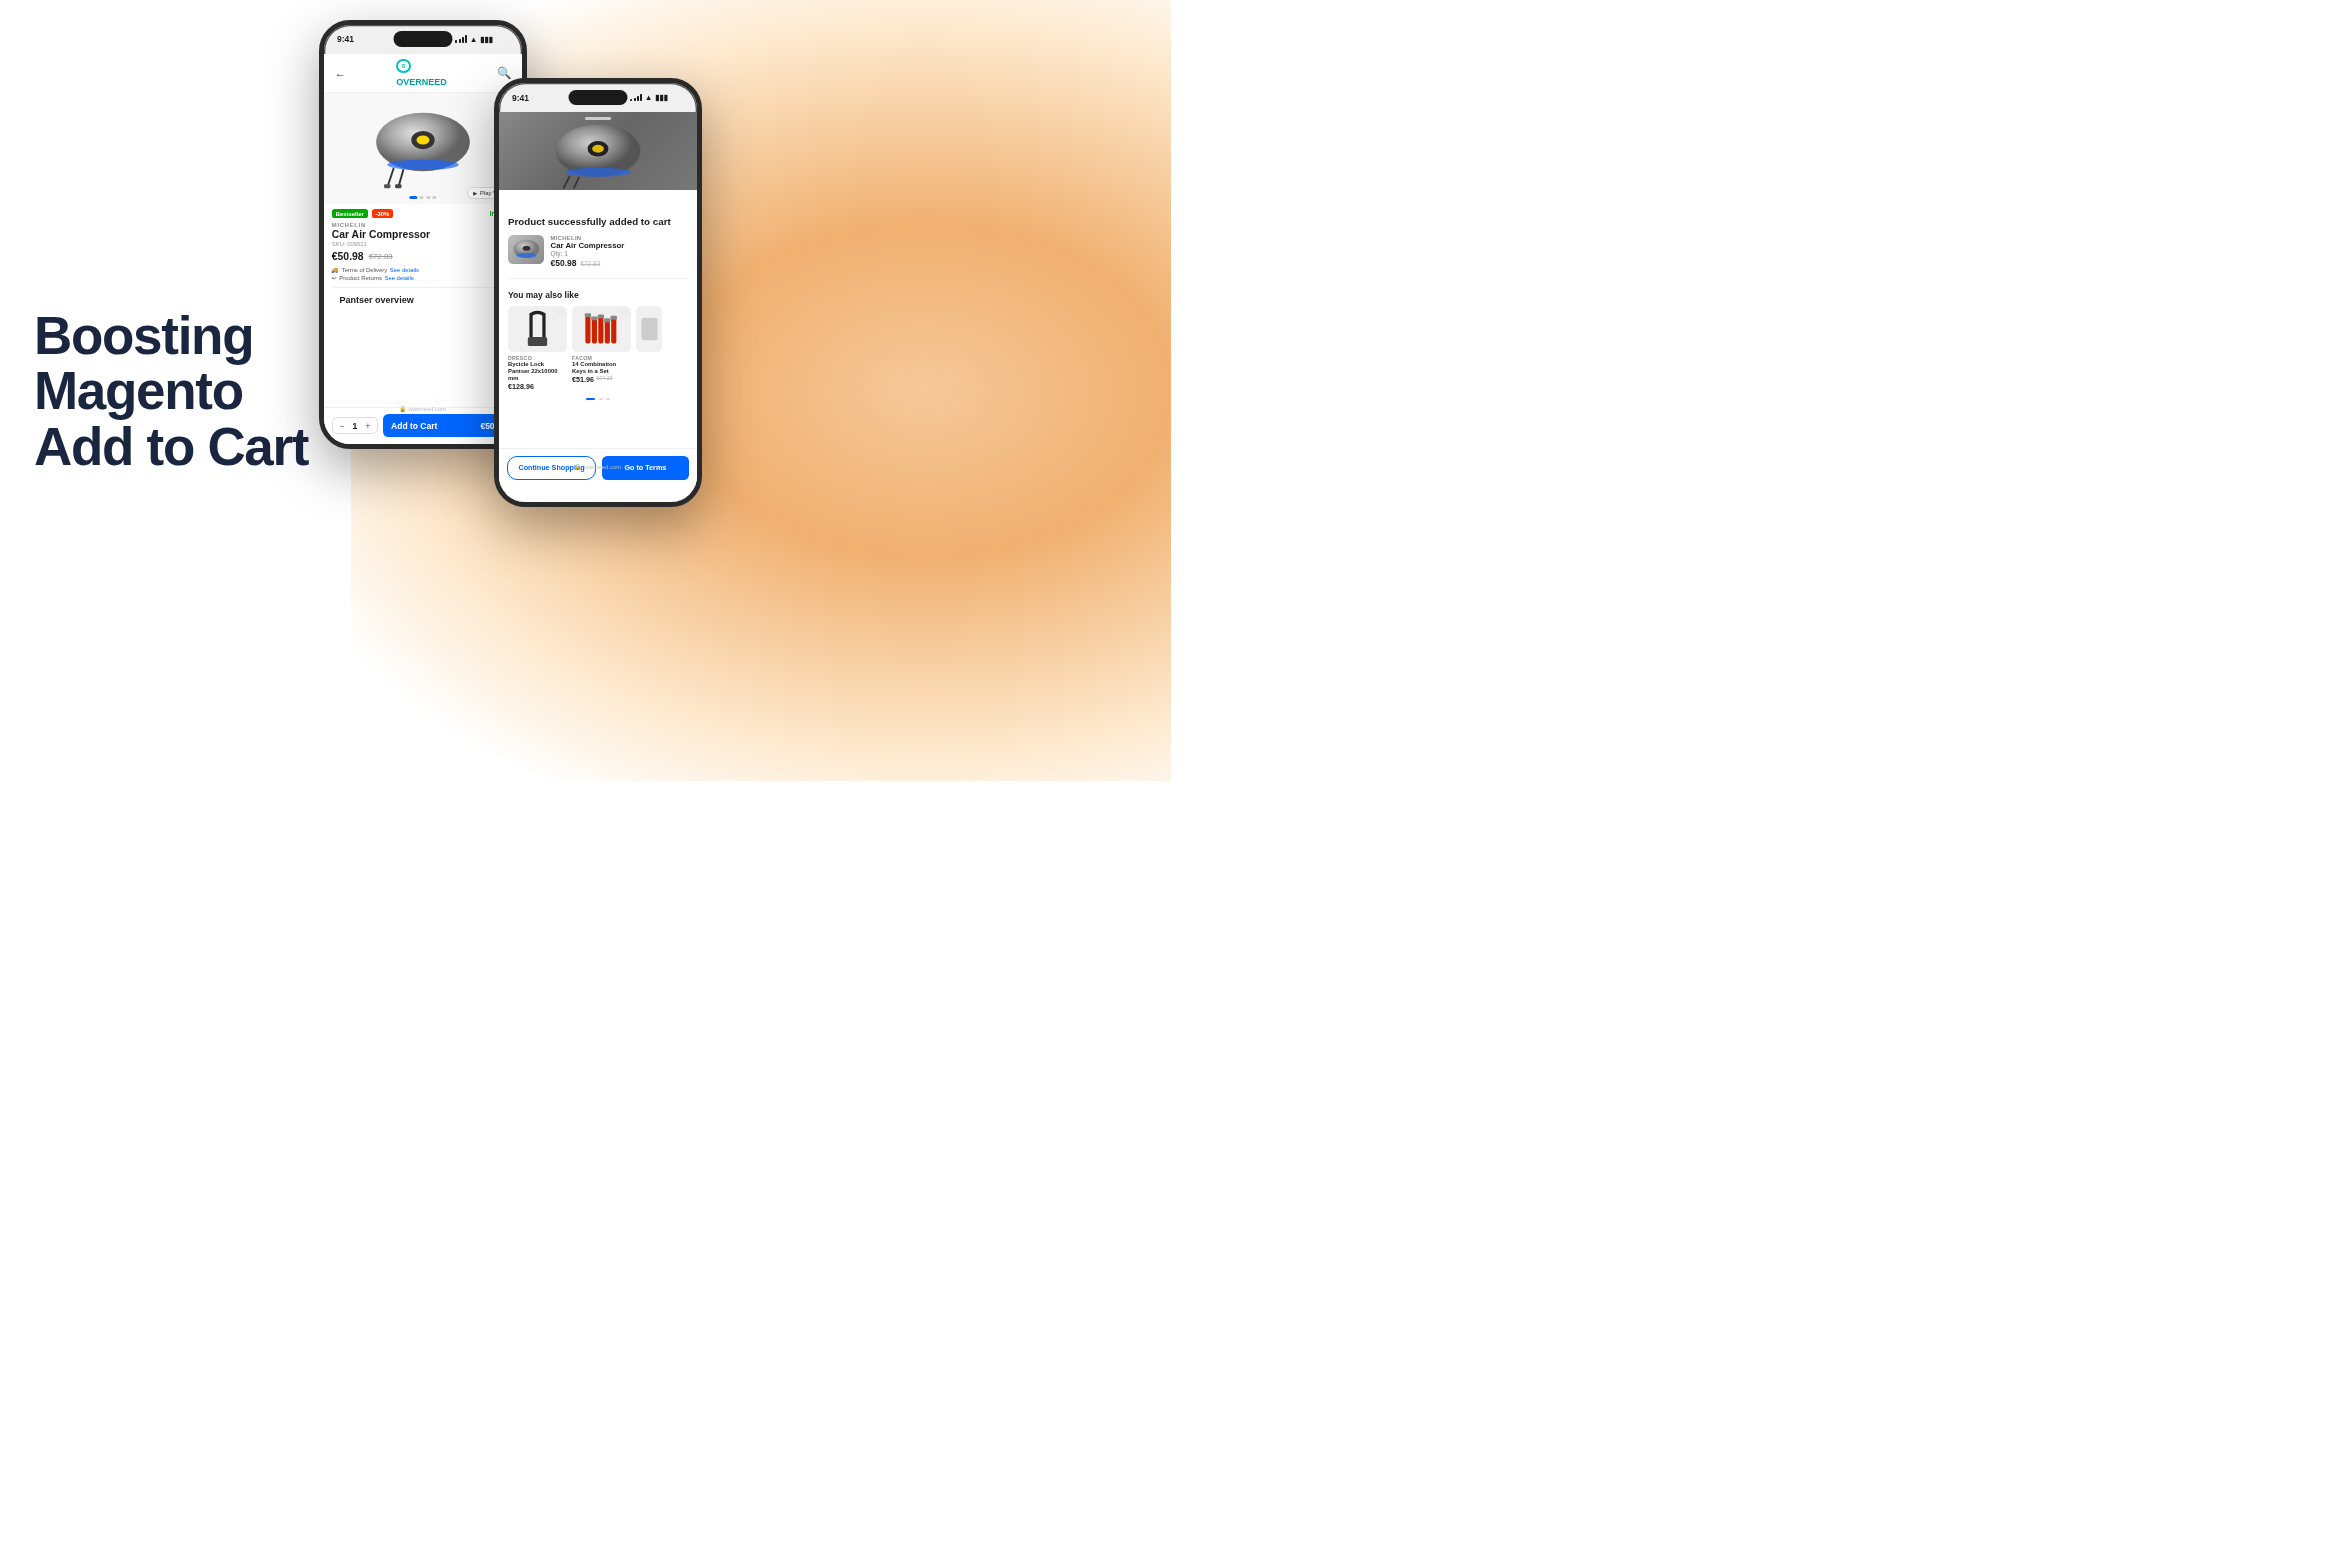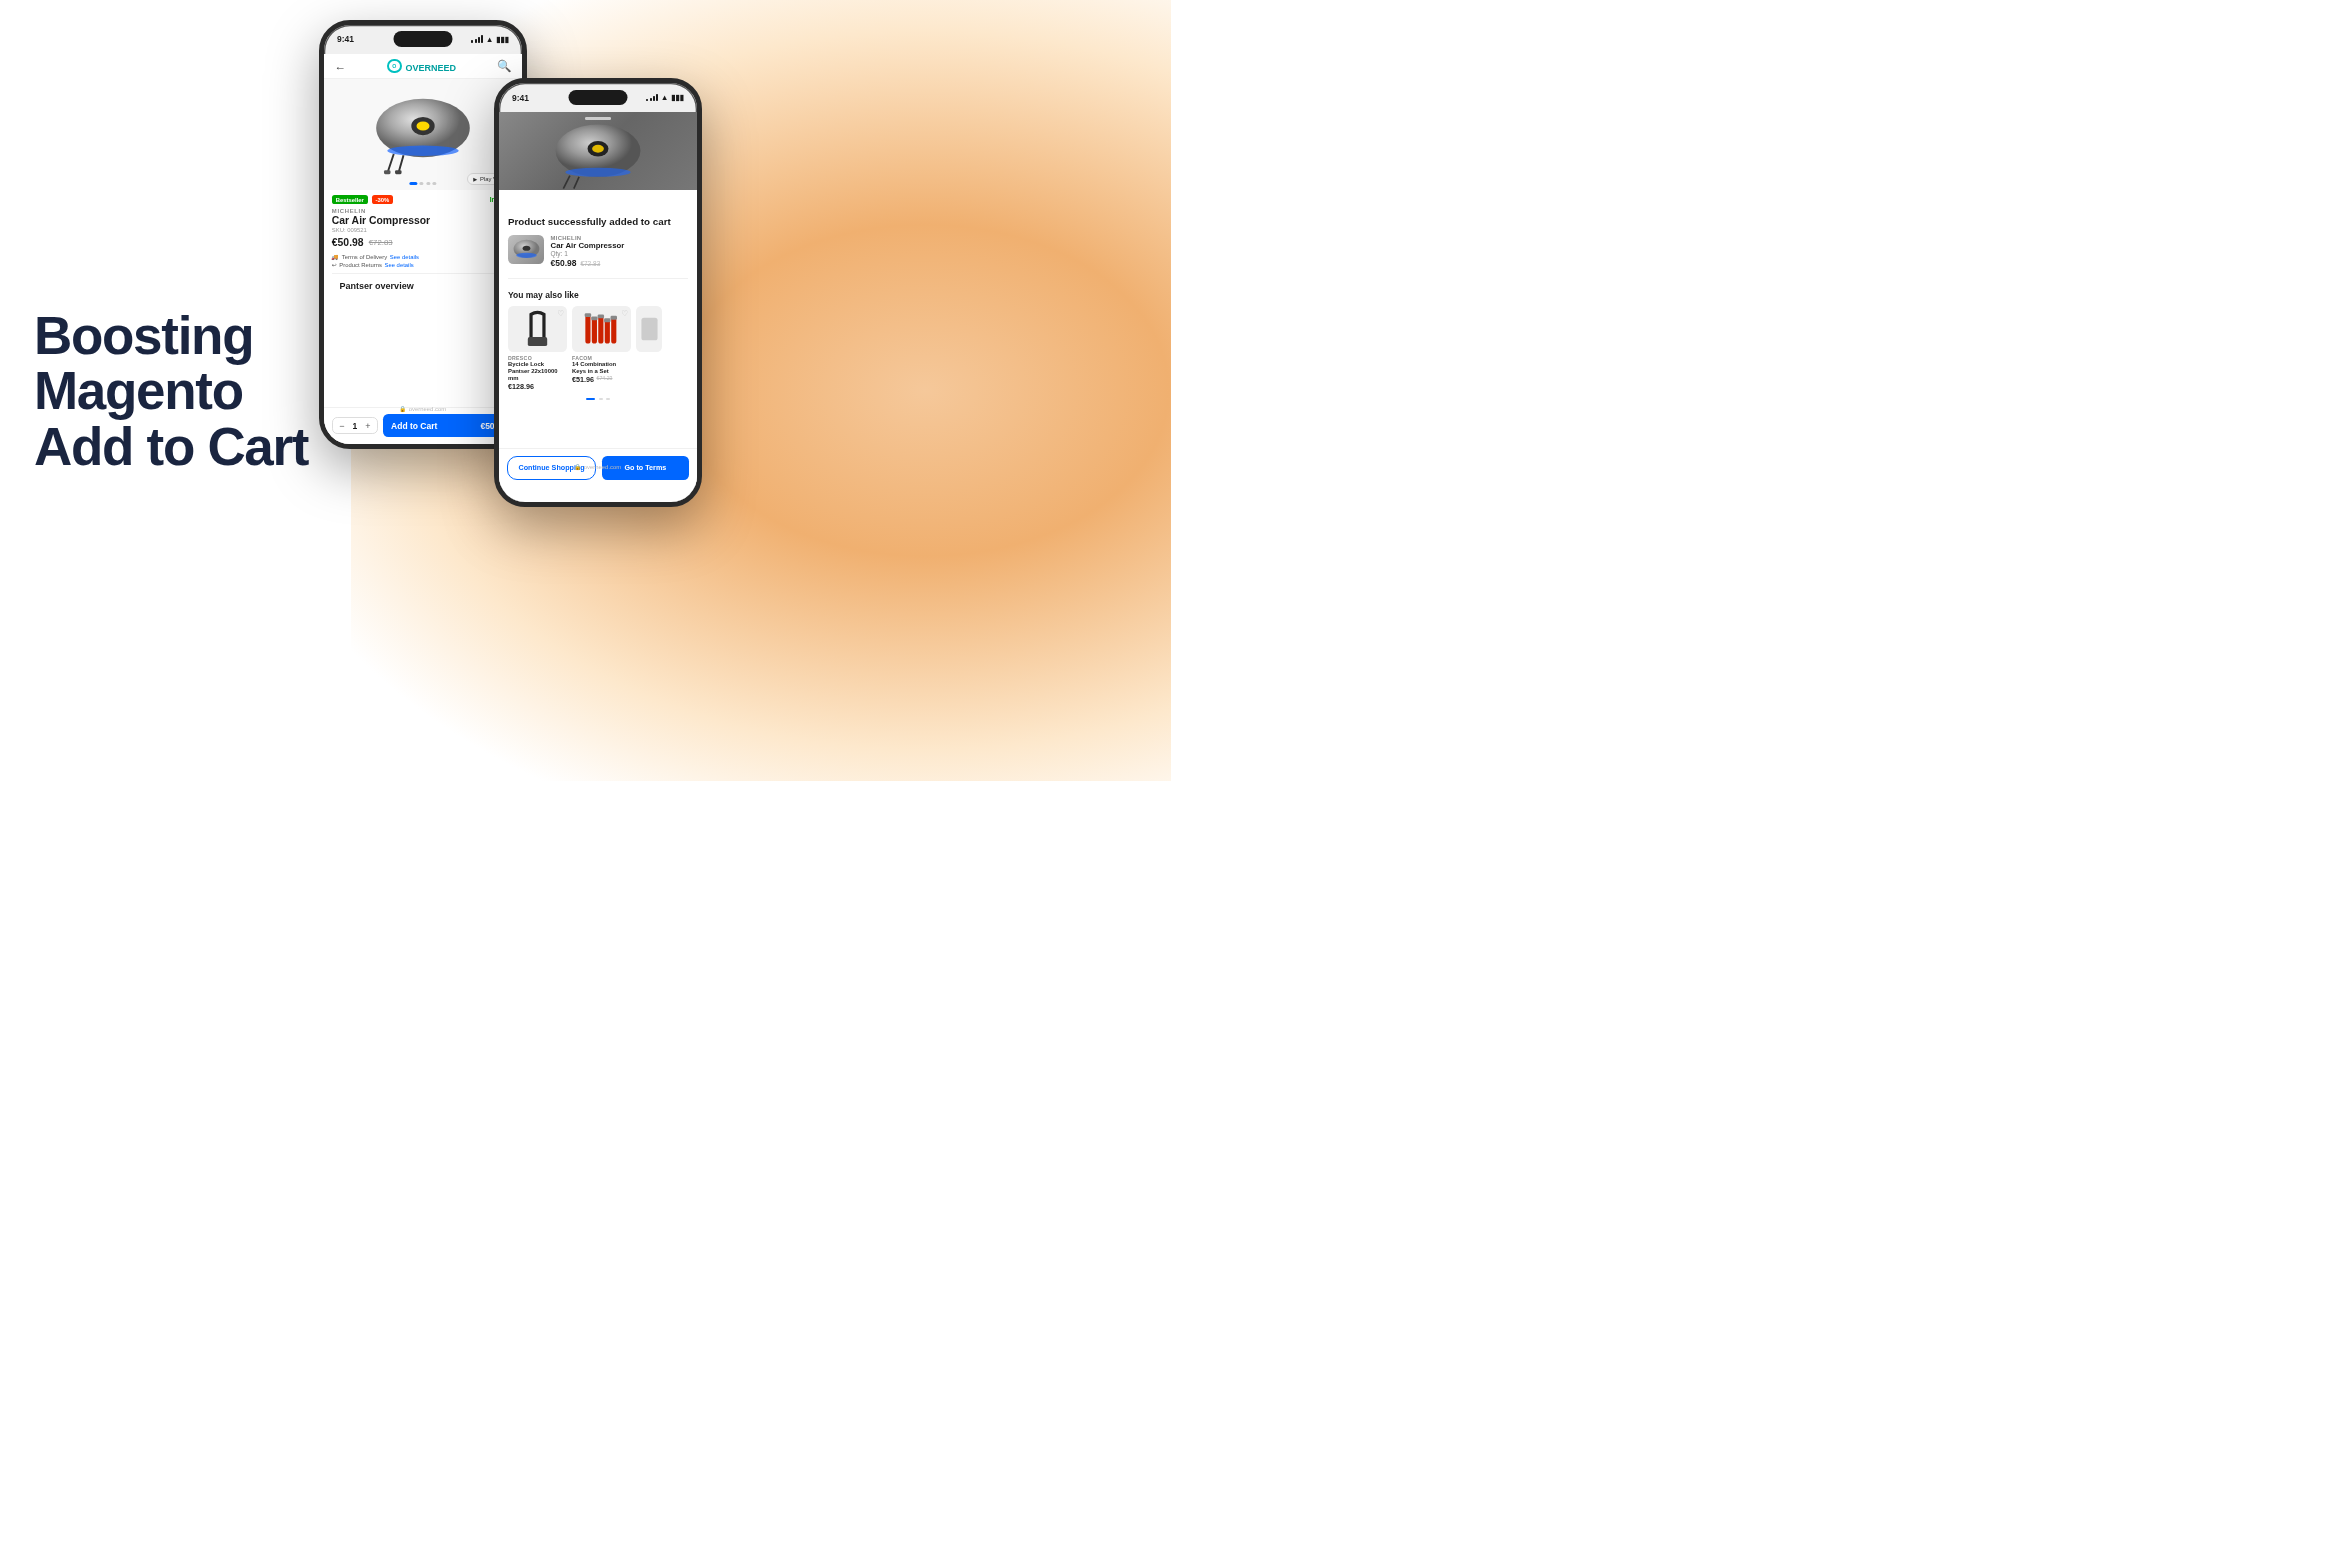--- a/index.html
+++ b/index.html
@@ -84,21 +84,21 @@
       background: #1a1a1a;
       border-radius: 13px;
       z-index: 20;
     }
 
     
     .status-bar {
       position: absolute;
       top: 0;
       left: 0;
-      right: 0;
+      right: 16px;
       height: 29px;
       display: flex;
       align-items: center;
       justify-content: space-between;
       padding: 0 13px;
       z-index: 15;
       font-size: 7.8px;
       font-weight: 600;
       color: #1a1a1a;
     }
@@ -123,25 +123,26 @@
       display: flex;
       align-items: center;
       justify-content: space-between;
       padding: 5.2px 10.4px;
       background: #fff;
       border-bottom: 0.7px solid #f0f0f0;
     }
     .nav-back { font-size: 11.7px; color: #333; cursor: pointer; }
     .nav-logo {
       display: flex;
-      align-items: flex-end;
+      align-items: flex-start;
       gap: 3.9px;
       font-weight: 800;
       font-size: 9px;
       color: #00a0a0;
+      flex-direction: column;
     }
     .logo-circle {
       width: 14.3px; height: 14.3px;
       border: 2px solid #00c0c0;
       border-radius: 50%;
       display: flex; align-items: center; justify-content: center;
       font-size: 5.2px; color: #00c0c0; font-weight: 900;
     }
     .nav-search { font-size: 11.7px; color: #333; }
 

